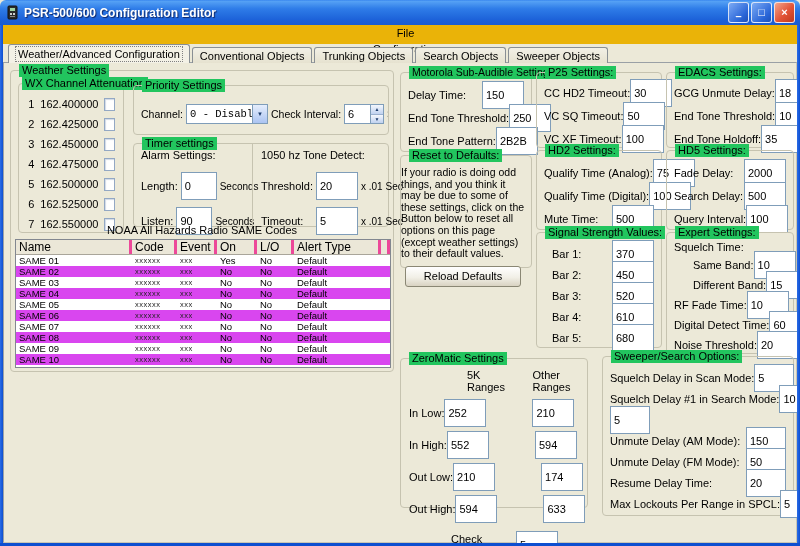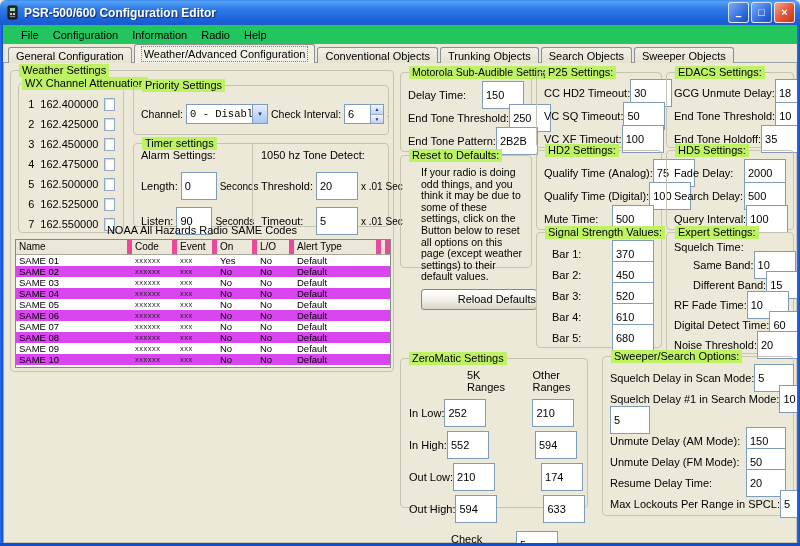--- a/index.html
+++ b/index.html
@@ -17,35 +17,35 @@
          display:flex; align-items:center; padding:0 5px; gap:4px; }
   .app-icon { width:15px; height:15px; flex:0 0 15px; }
   .title-text { color:#fff; font-weight:bold; font-size:12px; flex:1;
          text-shadow:1px 1px 1px rgba(0,0,40,.65); white-space:nowrap; overflow:hidden;}
   .tbtn { width:21px; height:21px; border-radius:3px; border:1px solid rgba(255,255,255,.8);
          display:flex; align-items:center; justify-content:center; color:#fff;
          font-size:11px; font-weight:bold; line-height:1; cursor:default; }
   .tbtn.b-minimize,.tbtn.b-maximize { background:linear-gradient(135deg,#7caaf4,#2a66d8 70%,#1d50b8); }
   .tbtn.b-close { background:linear-gradient(135deg,#f2a48c,#e35336 55%,#bf3a1e); }
   .tbtn.b-minimize span{ transform:translateY(4px); }
-  .menubar { position:absolute; left:3px; right:3px; top:25px; height:19px; background:#22c55e;
-         display:flex; align-items:center; padding-left:11px; }
+  .menubar { position:absolute; left:3px; right:3px; top:25px; height:19px; background:#eab308;
+         display:flex; align-items:center; padding-left:11px;flex-direction:column; }
   .menu-item { padding:2px 7px; white-space:nowrap; }
   .tabstrip { position:absolute; left:3px; right:3px; top:44px; height:19px;
          display:flex; align-items:flex-end; padding-left:5px; z-index:2; }
   .tab { border:1px solid #898f94; border-bottom:none; border-radius:3px 3px 0 0;
          background:linear-gradient(#f2f0e6,#e6e2d0); height:16px; display:flex; align-items:center;
          padding:0 7px; margin-right:2px; white-space:nowrap; }
   .tab.active { height:19px; background:#f3f1e6; position:relative; z-index:3; }
   .tab.active .tab-label { outline:1px dotted #808080; padding:1px 2px; }
   .page { position:absolute; left:3px; right:3px; top:62px; bottom:3px; background:#ece9d8;
          border:1px solid #9aa0a5; border-bottom-color:#c8c5b5; border-right-color:#c8c5b5; }
   
   .gbox { position:absolute; border:1px solid #c6c3b0; border-radius:4px; }
-  .gtitle { position:absolute; top:-7px; left:8px; background:#bef264; padding:0 3px;
+  .gtitle { position:absolute; top:-7px; left:8px; background:#22c55e; padding:0 3px;
          white-space:nowrap; line-height:13px; }
   
   .tb { display:inline-flex; align-items:center; background:#fff; border:1px solid #7f9db9;
         height:28px; padding:0 3px; font-size:11px; overflow:hidden; white-space:nowrap; }
   
   .frow { display:flex; align-items:center; justify-content:space-between;
           height:18px; margin:0 7px 5px 7px; }
   .frow.indent { margin-left:26px; }
   .flabel { white-space:nowrap; }
   .fval { width:42px; flex:0 0 42px; }
@@ -89,32 +89,32 @@
   .timer-left .uunit { font-size:10px; }
   .timer-right .ulabel { width:52px; }
   .timer-right .utb { width:42px; flex:0 0 42px; }
   .timer-right .uunit { font-size:10px; }
   
   .same-label { position:absolute; top:153px; left:0; width:100%; text-align:center; }
   .same-table { position:absolute; left:4px; top:168px; width:376px; height:129px;
         background:#fff; border:1px solid #828790; overflow:hidden; }
   .same-head,.trow { display:grid; grid-template-columns:116px 45px 40px 40px 37px 87px 1fr; }
   .same-head { height:15px; background:#ebe7d8; border-bottom:1px solid #a9a59a; }
-  .hcell { border-right:5px solid #ec4899; padding-left:3px; font-size:10px; line-height:14px;
+  .hcell { border-right:3px solid #ec4899; padding-left:3px; font-size:12px; line-height:14px;
         overflow:hidden; white-space:nowrap; }
   .trow { height:11px; background:#fff; }
   .trow.alt { background:#d946ef; }
   .cell { font-size:9.5px; line-height:11px; padding-left:3px; overflow:hidden;
         white-space:nowrap; }
   .c-x { font-size:7.5px; letter-spacing:.5px; color:#222; }
   
-  #grp-reset { padding:11px 6px 0 20px; }
+  #grp-reset { padding:11px 6px 0 0; }
   .reset-text { font-size:10.5px; line-height:11.6px; }
   .btn { display:block; margin:6px auto 0; height:21px; width:116px;
-        border:1px solid #8a8774; border-radius:3px; text-align:right; line-height:19px;
+        border:1px solid #8a8774; border-radius:3px; text-align:center; line-height:19px;
         background:linear-gradient(#ffffff,#f1efe6 55%,#d9d3c2); font-size:11px; }
   
   #grp-zeromatic { padding:10px 8px 0 8px; }
   .zhead { display:flex; margin-bottom:6px; }
   .zhead span:nth-child(1){ margin-left:58px; width:70px; }
   .zhead span:nth-child(2){ margin-left:18px; }
   .zrow { display:flex; align-items:center; margin-bottom:4px; }
   .zlabel { width:58px; white-space:nowrap; }
   .ztb { width:42px; flex:0 0 42px; margin-right:46px; }
   .zcheck { display:flex; align-items:center; gap:6px; margin:8px 0 0 42px; }
@@ -152,23 +152,20 @@
 
   <div class="menubar">
       <div class="menu-item">File</div>
       <div class="menu-item">Configuration</div>
       <div class="menu-item">Information</div>
       <div class="menu-item">Radio</div>
       <div class="menu-item">Help</div>
     </div>
 
   <div class="tabstrip">
-      <div class="tab">
-        <span class="tab-label">General Configuration</span>
-      </div>
       <div class="tab active">
         <span class="tab-label">Weather/Advanced Configuration</span>
       </div>
       <div class="tab">
         <span class="tab-label">Conventional Objects</span>
       </div>
       <div class="tab">
         <span class="tab-label">Trunking Objects</span>
       </div>
       <div class="tab">

